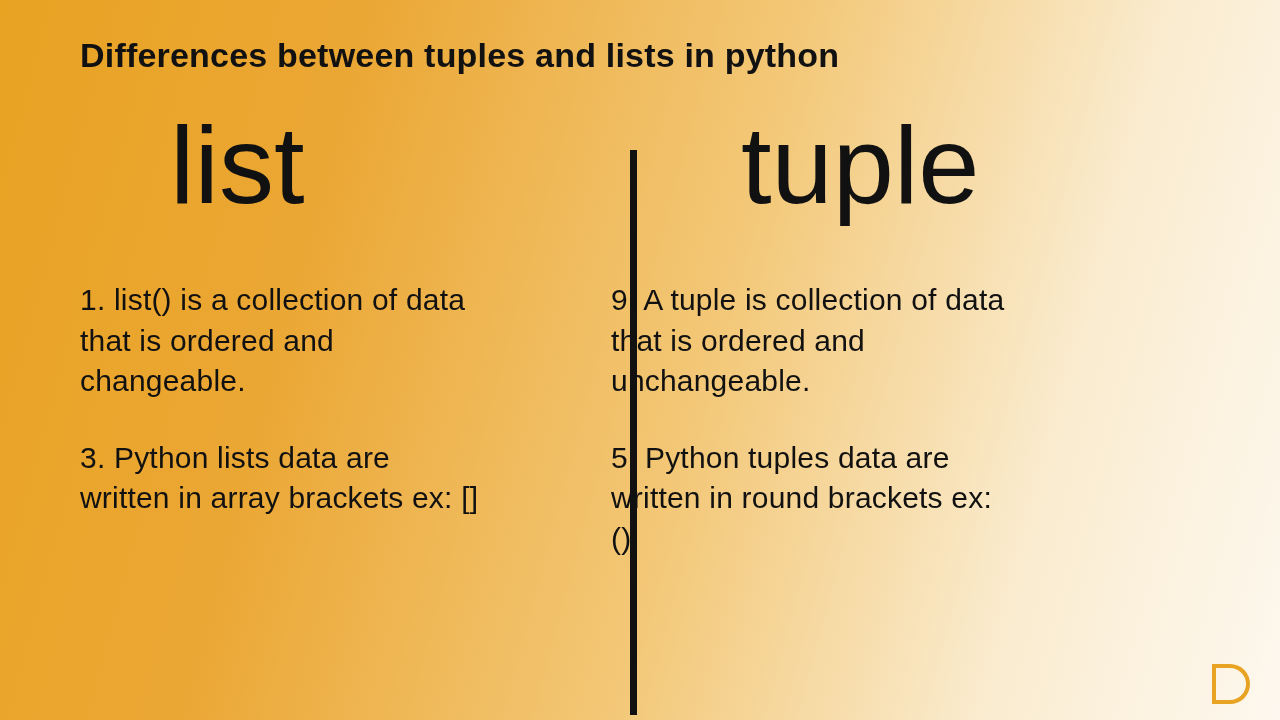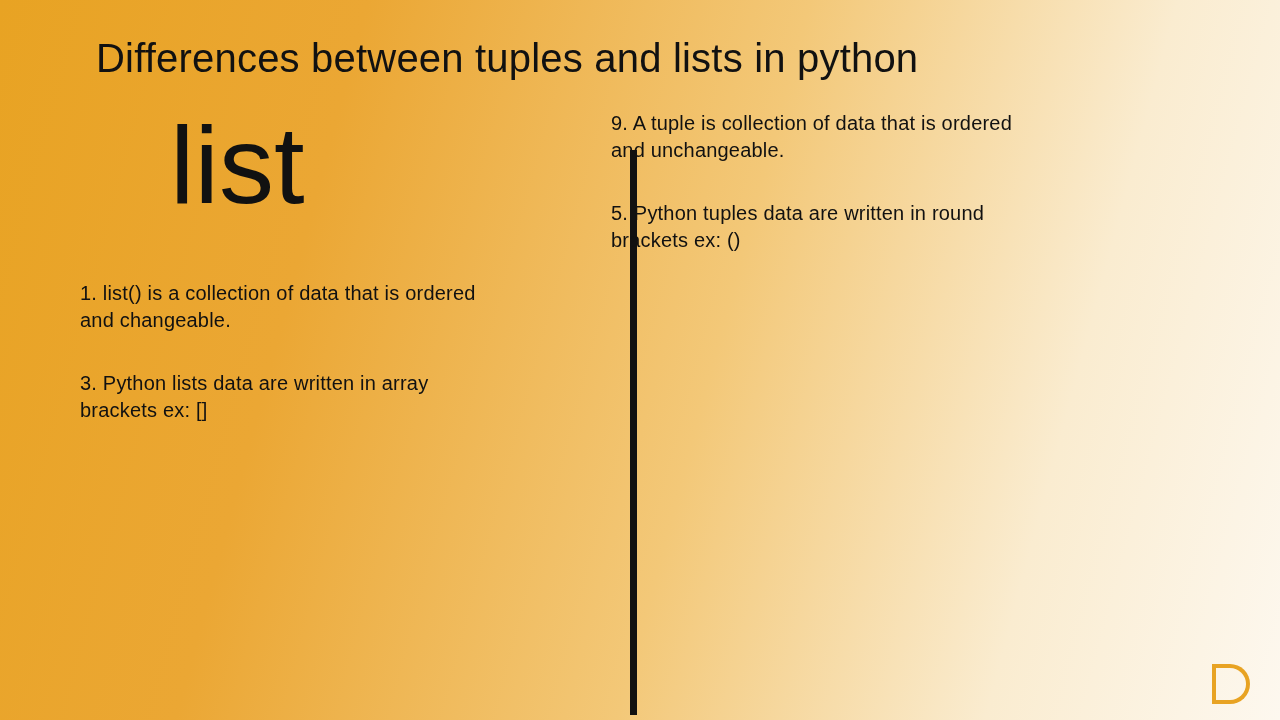--- a/index.html
+++ b/index.html
@@ -12,23 +12,23 @@
     height: 720px;
     background: linear-gradient(105deg, #e8a323 0%, #eba734 25%, #f3c878 55%, #faecd0 80%, #fdf8ef 100%);
     font-family: "Segoe UI", "Helvetica Neue", Arial, sans-serif;
     color: #111;
     position: relative;
     overflow: hidden;
   }
   .title {
     position: absolute;
     top: 36px;
-    left: 96px;
-    font-size: 40px;
-    font-weight: 400;
+    left: 80px;
+    font-size: 34px;
+    font-weight: 700;
     letter-spacing: 0.2px;
   }
   .columns {
     position: absolute;
     top: 110px;
     left: 0;
     width: 1092px;
     height: 560px;
     display: flex;
   }
@@ -54,21 +54,21 @@
     margin-top: 0;
     margin-bottom: 60px;
   }
   .col.left .big {
     margin-left: 90px;
   }
   .col.right .big {
     margin-left: 130px;
   }
   .points p {
-    font-size: 20px;
+    font-size: 30px;
     line-height: 1.35;
     font-weight: 400;
     margin-bottom: 36px;
     letter-spacing: 0.2px;
   }
   .logo {
     position: absolute;
     right: 28px;
     bottom: 16px;
     display: flex;
@@ -111,20 +111,21 @@
 <div class="columns">
   <div class="col left">
     <div class="big">list</div>
     <div class="points">
       <p>1. list() is a collection of data
  that is ordered and changeable.</p>
       <p>3. Python lists data are written in array brackets ex: []</p>
     </div>
   </div>
   <div class="col right">
+    <div class="big">tuple</div>
     <div class="points">
       <p>9. A tuple is collection of data that is ordered and unchangeable.</p>
       <p>5. Python tuples data are written in round brackets
  ex: ()</p>
     </div>
   </div>
 </div>
 
 <div class="logo">
   <span class="d-mark"></span>

